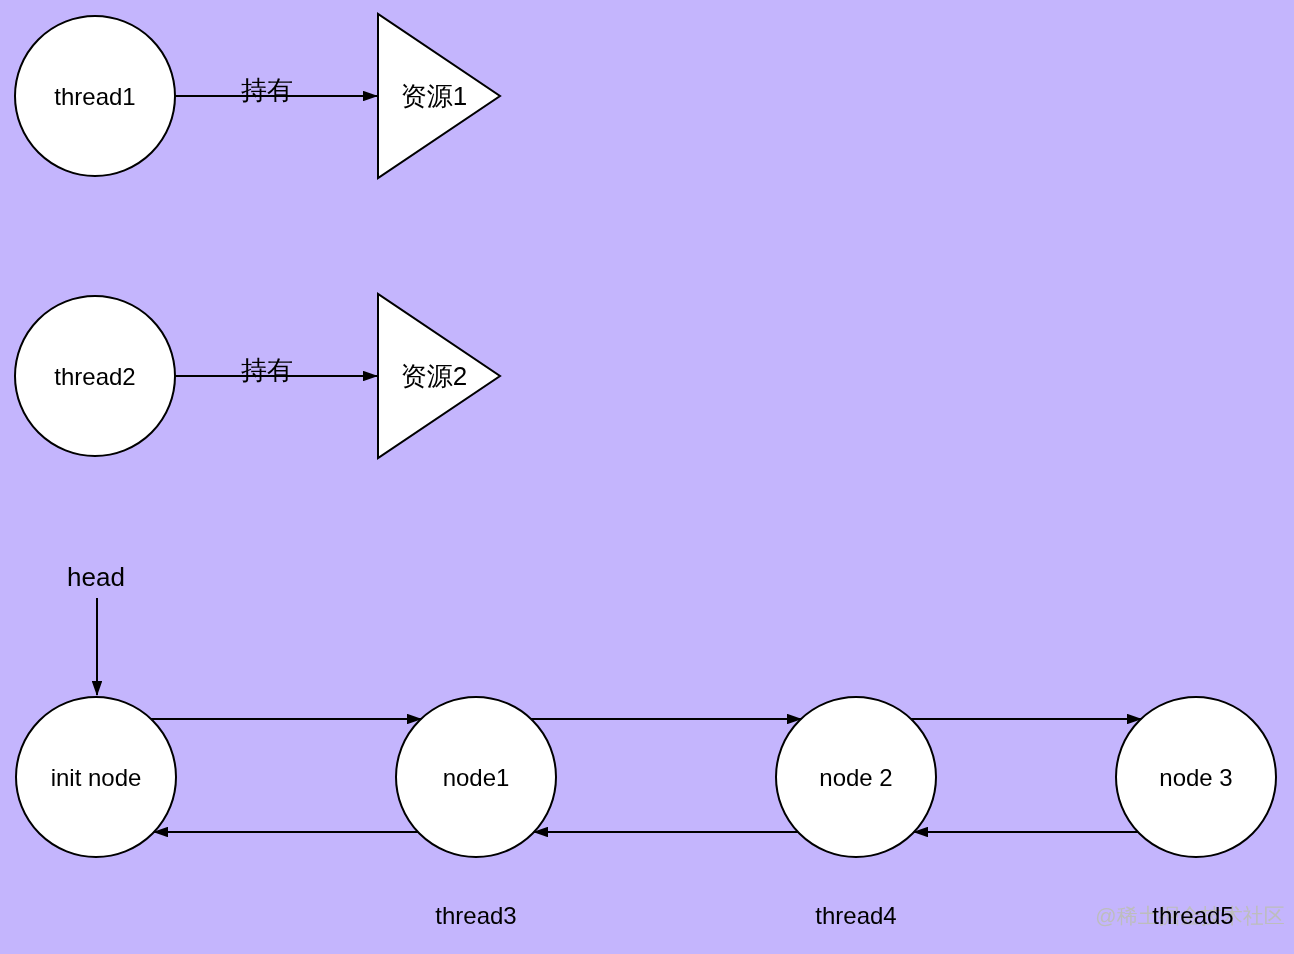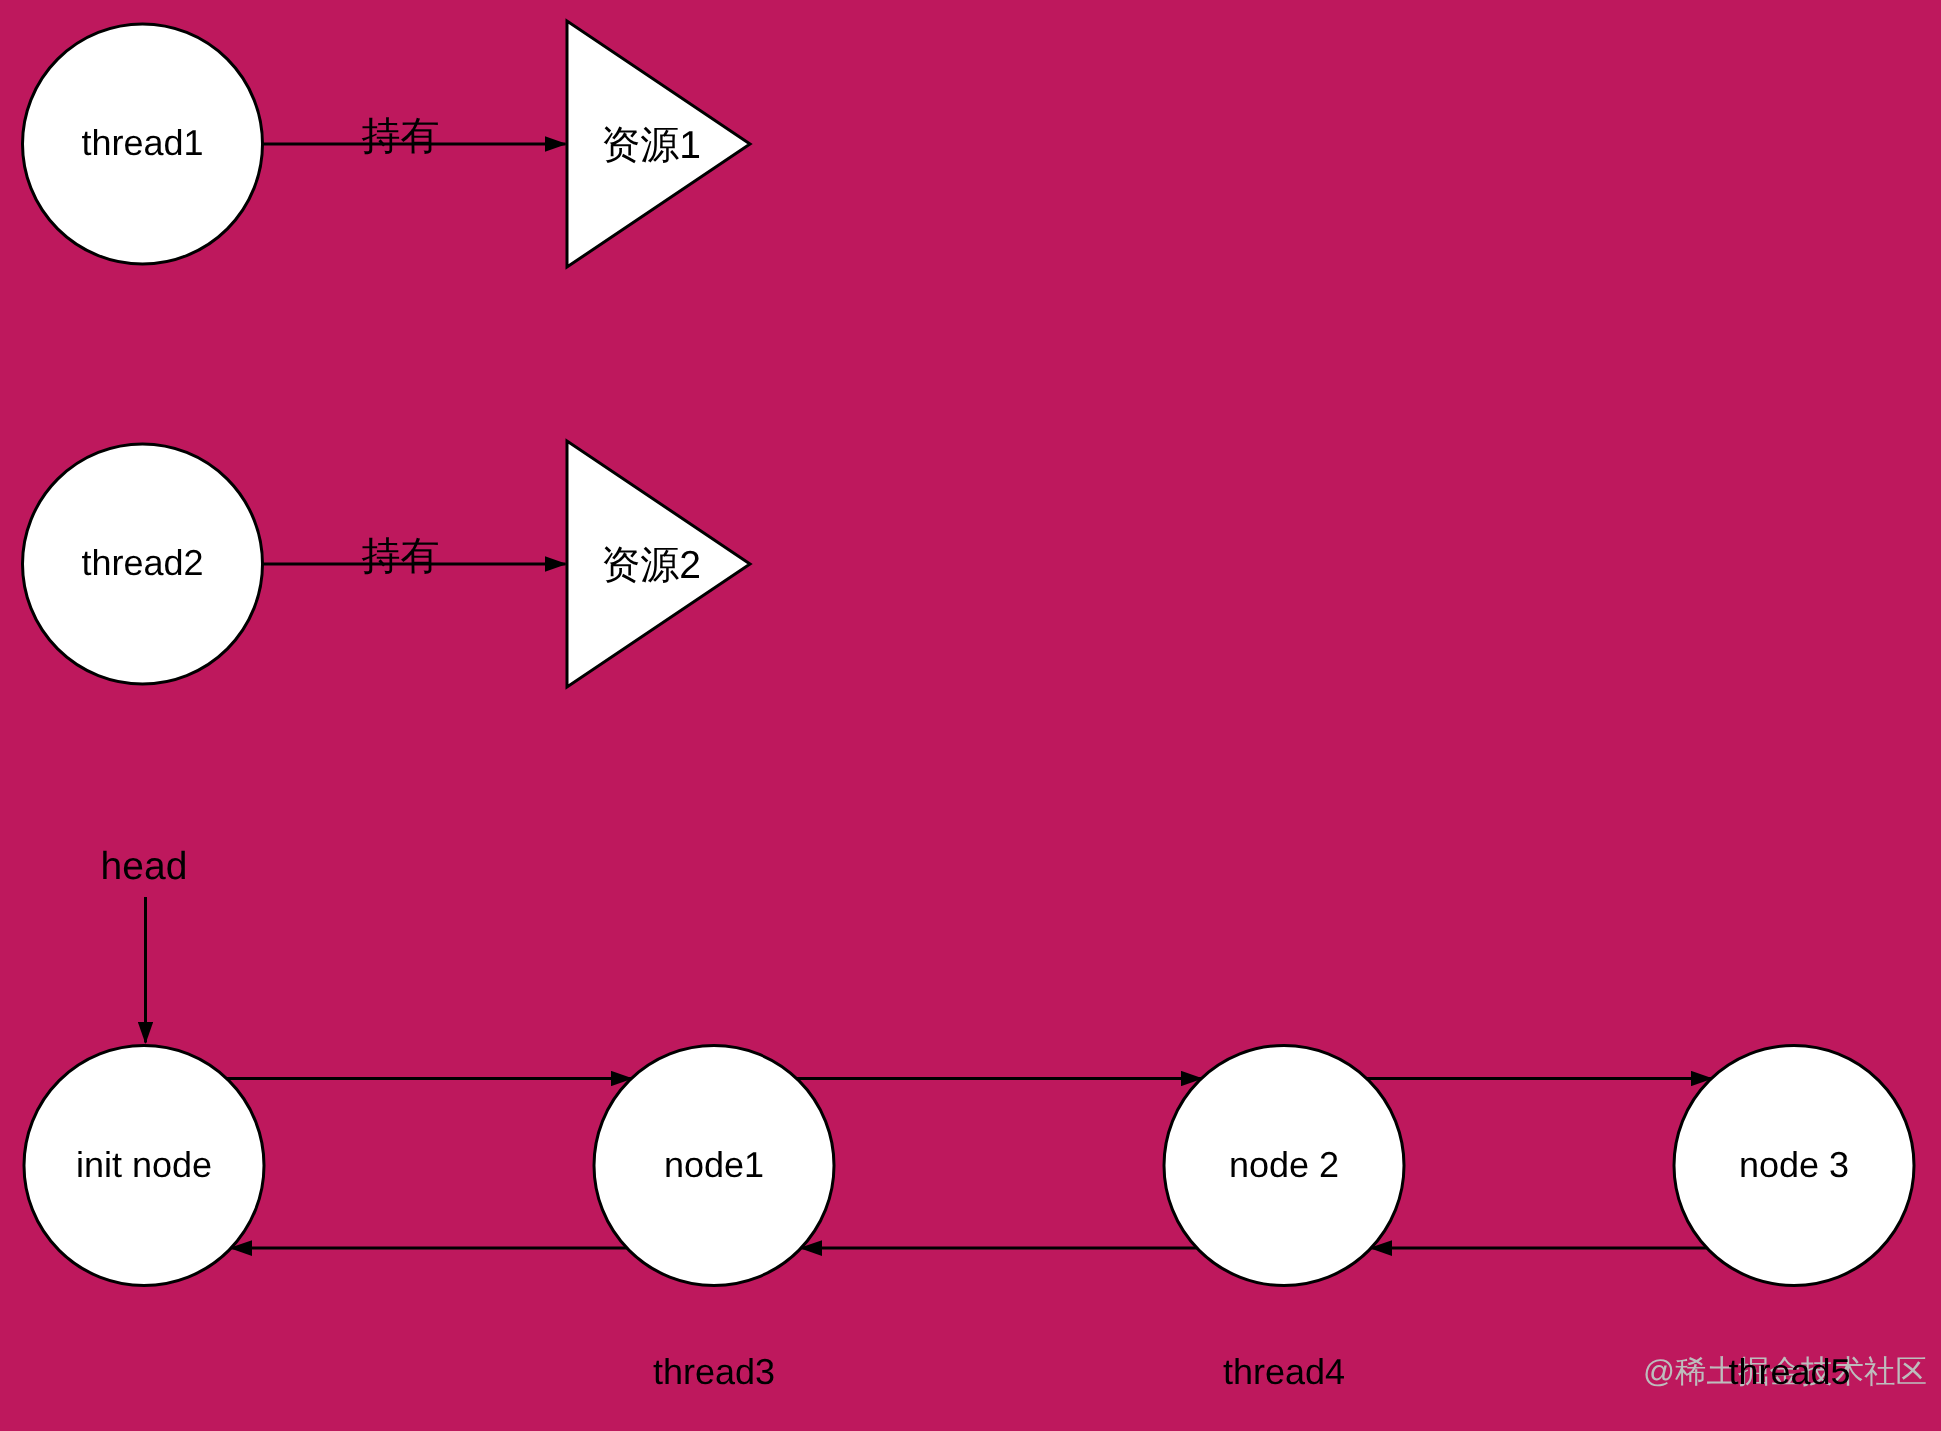--- a/index.html
+++ b/index.html
@@ -4,21 +4,21 @@
 <style>
   html, body {
     margin: 0;
     padding: 0;
     background: #ffffff;
   }
   .canvas-wrap {
     position: relative;
     width: 1294px;
     height: 954px;
-    background: #be185d;
+    background: #c4b5fd;
     overflow: hidden;
     font-family: "Liberation Sans", "DejaVu Sans", sans-serif;
   }
   svg text {
     font-family: "Liberation Sans", "DejaVu Sans", sans-serif;
     fill: #000000;
   }
   svg .shape {
     fill: #ffffff;
     stroke: #000000;

